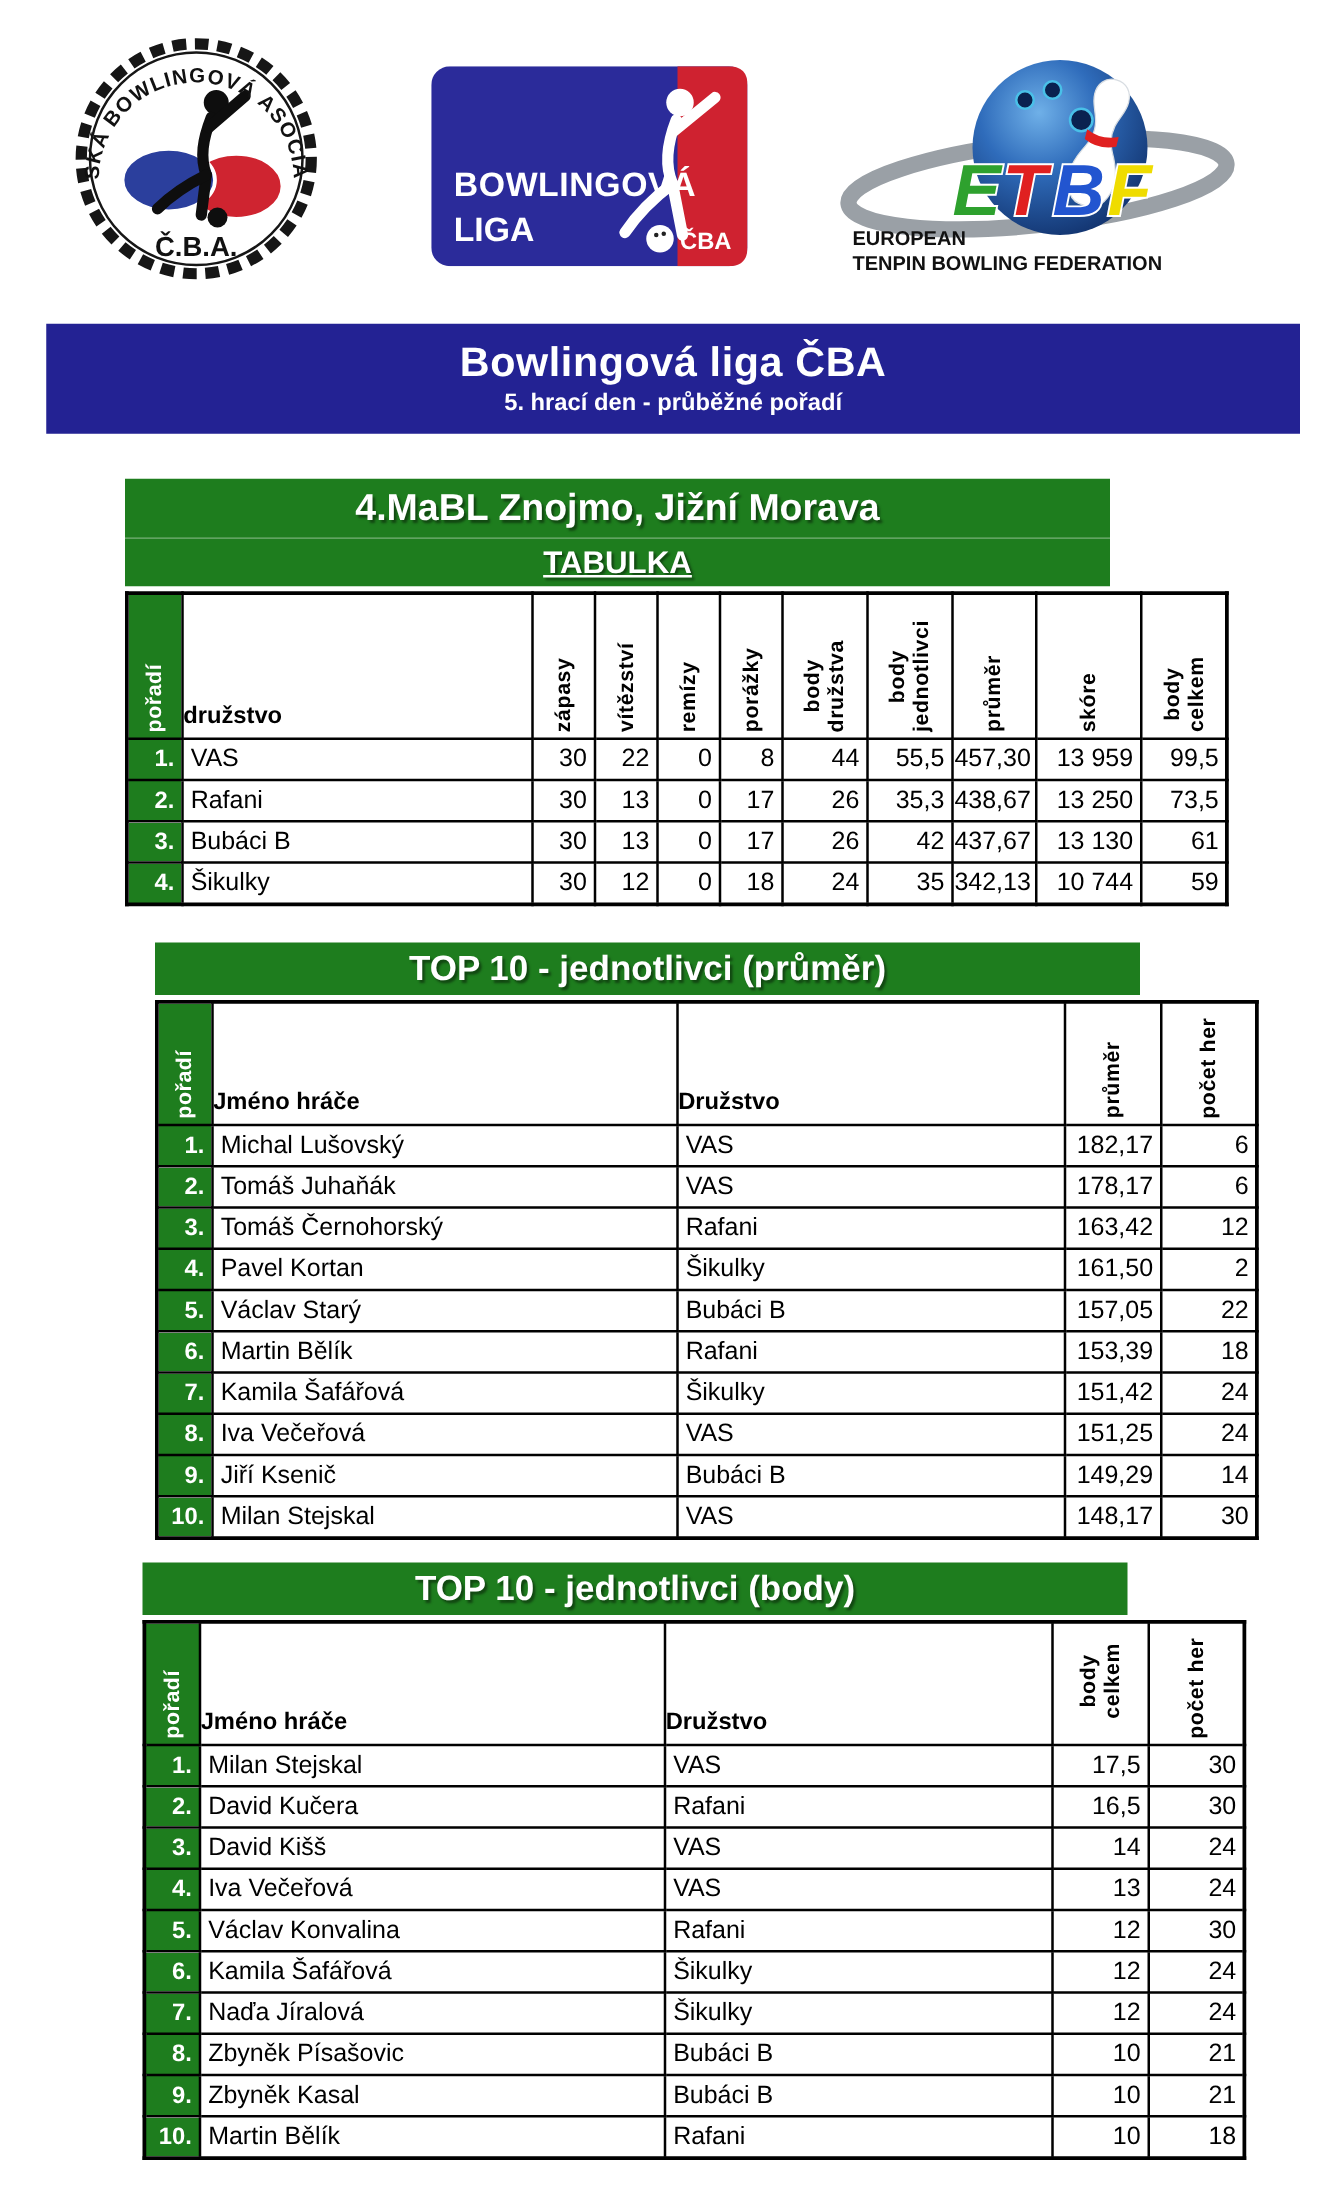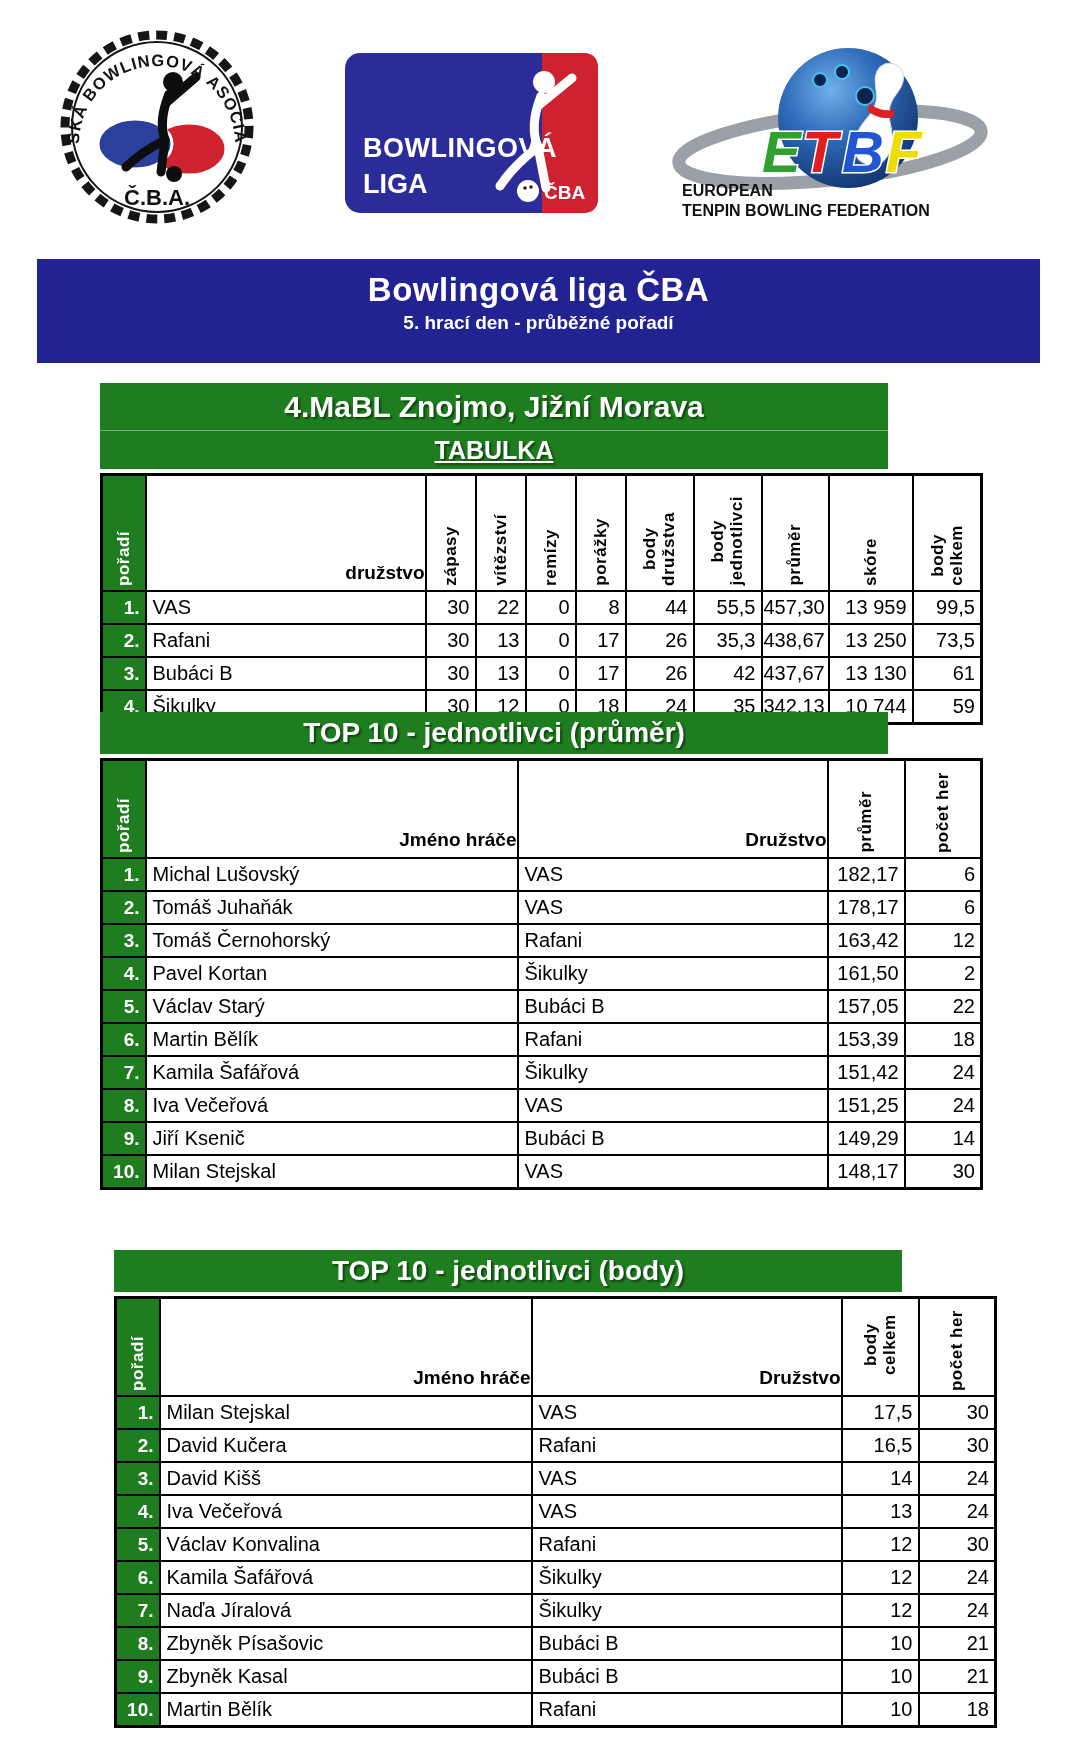--- a/index.html
+++ b/index.html
@@ -13,47 +13,47 @@
     position:relative;width:1074px;height:1762px;background:#fff;overflow:hidden;
     font-family:"Liberation Sans",sans-serif;color:#000;
   }
   
   .logo{position:absolute;}
   #logo-cba{left:55px;top:22px;}
   #logo-liga{left:345px;top:53px;}
   #logo-etbf{left:660px;top:44px;}
   
   .banner{
-    position:absolute;left:37px;top:259px;width:1003px;height:104px;
+    position:absolute;left:37px;top:259px;width:1003px;height:88px;
     background:var(--banner);color:#fff;text-align:center;
   }
   .banner-title{font-size:33px;font-weight:bold;padding-top:12px;letter-spacing:.5px;}
   .banner-subtitle{font-size:19px;font-weight:bold;margin-top:3px;}
   
   .gblock,.gbar{
     background:var(--green);color:#fff;text-align:center;font-weight:bold;
     text-shadow:2px 2px 2px rgba(0,0,0,.45);
   }
   .gtitle{height:47px;line-height:47px;font-size:30px;}
   .gsub{height:38px;line-height:38px;font-size:25px;border-top:1px solid rgba(255,255,255,.4);text-decoration:underline;}
   .gbar{height:42px;line-height:42px;font-size:28px;}
   
   .sec{position:absolute;left:100px;width:788px;}
   #sec-standings{top:383px;}
-  #sec-avg{top:712px;}
+  #sec-avg{top:754px;margin-left:24px;}
   #sec-pts{top:1250px;padding-left:14px;}
   
   table.dtable{
     border-collapse:collapse;table-layout:fixed;width:880px;margin-top:4px;
     border:3px solid #000;background:#fff;
   }
   .dtable th,.dtable td{border:2px solid #000;overflow:hidden;}
   .dtable th{vertical-align:bottom;background:#fff;padding:0 0 4px 0;}
   .dtable th.rankh{background:var(--green);}
-  .dtable th.hlabel{font-size:19px;font-weight:bold;text-align:right;padding-bottom:6px;border-radius:14px;}
+  .dtable th.hlabel{font-size:19px;font-weight:bold;text-align:left;padding-bottom:6px;}
   .vwrap{display:flex;align-items:flex-end;justify-content:center;overflow:hidden;margin:0 auto;}
   .dtable.main .vwrap{height:110px;}
   .dtable.t10 .vwrap{height:92px;}
   .vh{
     writing-mode:vertical-rl;transform:rotate(180deg);
     font-weight:bold;font-size:17px;line-height:1.12;letter-spacing:.5px;
     white-space:pre-line;
   }
   th.rankh .vh{color:#fff;}
   .dtable td{height:29px;font-size:20px;}

